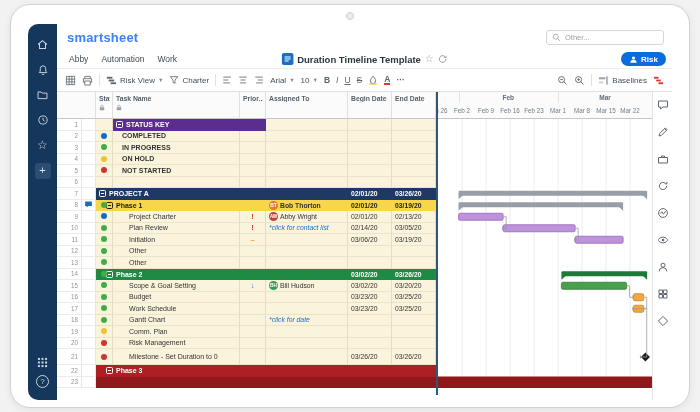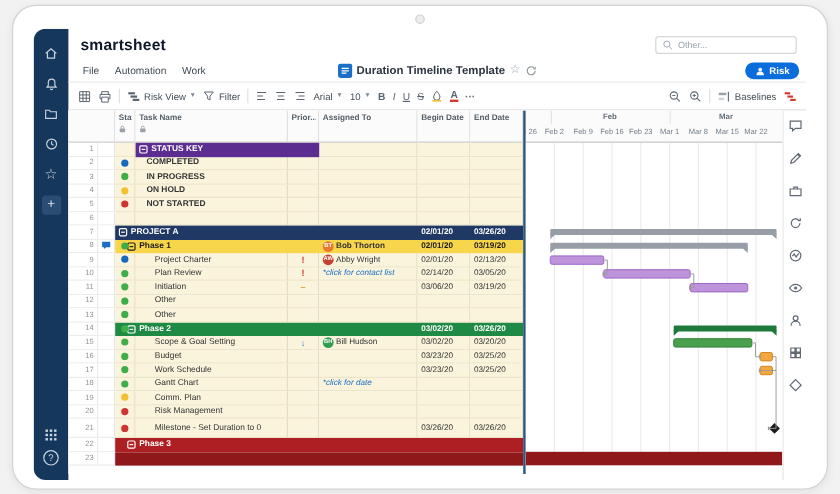--- a/index.html
+++ b/index.html
@@ -10,21 +10,21 @@
   
   .leftnav{width:29px;background:#16375c;display:flex;flex-direction:column;align-items:center;padding-top:8px;flex:none;}
   .navicon{width:29px;height:25px;display:flex;align-items:center;justify-content:center;}
   .nav-star{font-size:12px;color:#c9d4df;line-height:12px;}
   .plus{width:16px;height:16px;border-radius:3px;background:#2a4d74;color:#dbe5ee;font-size:11px;line-height:15px;text-align:center;margin-top:3px;}
   .navspacer{flex:1;}
   .helpcirc{width:13px;height:13px;border-radius:50%;border:1px solid #c9d4df;color:#c9d4df;font-size:8px;line-height:12px;text-align:center;box-sizing:border-box;margin-bottom:12px;}
   
   .main{width:615px;display:flex;flex-direction:column;}
   .topbar{height:26px;display:flex;align-items:center;justify-content:space-between;padding:0 8px 0 10px;}
-  .logo{font-size:13px;font-weight:bold;color:#0f172a;letter-spacing:.2px;}
+  .logo{font-size:13px;font-weight:bold;color:#3b82f6;letter-spacing:.2px;}
   .search{width:118px;height:15px;border:1px solid #d6d6d6;border-radius:3px;display:flex;align-items:center;gap:4px;padding:0 5px;color:#98a2ac;font-size:7.5px;background:#fff;box-sizing:border-box;}
   .menubar{height:18px;position:relative;display:flex;align-items:center;}
   .menus{display:flex;gap:13px;padding-left:12px;font-size:8.5px;color:#3f4a55;}
   .menus span{cursor:default;}
   .titlegrp{position:absolute;left:50%;transform:translateX(-50%);display:flex;align-items:center;gap:4px;}
   .sheettitle{font-size:9.5px;font-weight:bold;color:#2b3540;white-space:nowrap;}
   .titlestar{font-size:10px;color:#97a1ab;line-height:10px;}
   .sharebtn{position:absolute;right:6px;top:2px;height:14px;border-radius:8px;background:#0b6ddb;color:#fff;font-size:8px;font-weight:bold;display:flex;align-items:center;gap:3px;padding:0 8px;}
   .toolbar{height:22px;display:flex;align-items:center;gap:6px;padding:0 8px;border-top:1px solid #ececec;border-bottom:1px solid #e2e2e2;color:#5b6570;font-size:8px;}
   .tb-sep{width:1px;height:12px;background:#e0e0e0;flex:none;}
@@ -134,21 +134,21 @@
           <svg width="9" height="9" viewBox="0 0 12 12">
               <circle cx="5" cy="5" r="3.4" fill="none" stroke="#98a2ac"></circle>
               <path d="M7.6 7.6l3 3" stroke="#98a2ac"></path>
             </svg>
           <span>Other...</span>
         </div>
       </div>
 
       <div class="menubar">
         <div class="menus">
-          <span>File</span>
+          <span>Abby</span>
           <span>Automation</span>
           <span>Work</span>
         </div>
         <div class="titlegrp">
           <svg width="12" height="12" viewBox="0 0 12 12">
               <rect width="12" height="12" rx="2.5" fill="#1a6fc4"></rect>
               <path d="M3 4h6M3 6h6M3 8h4" stroke="#fff" stroke-width="1"></path>
             </svg>
           <span class="sheettitle">Duration Timeline Template</span>
           <span class="titlestar">☆</span>
@@ -185,21 +185,21 @@
                 <rect x="5" y="8" width="6" height="2"></rect>
               </g>
             </svg>
           <span>Risk View</span>
             <span class="caret">▼</span>
         </div>
         <div class="tb-dd">
           <svg width="10" height="10" viewBox="0 0 12 12">
               <path d="M1.5 2h9L7.2 6.2V10L4.8 8.8V6.2z" fill="none" stroke="#5b6570" stroke-width="1"></path>
             </svg>
-          <span>Filter</span>
+          <span>Charter</span>
         </div>
         <div class="tb-sep"></div>
         <div class="tb-btn">
             <svg width="10" height="10" viewBox="0 0 12 12">
               <path d="M1.5 2.5h9M1.5 6h6M1.5 9.5h8" stroke="#5b6570"></path>
             </svg>
           </div>
         <div class="tb-btn">
             <svg width="10" height="10" viewBox="0 0 12 12">
               <path d="M1.5 2.5h9M3 6h6M2.2 9.5h7.6" stroke="#5b6570"></path>

